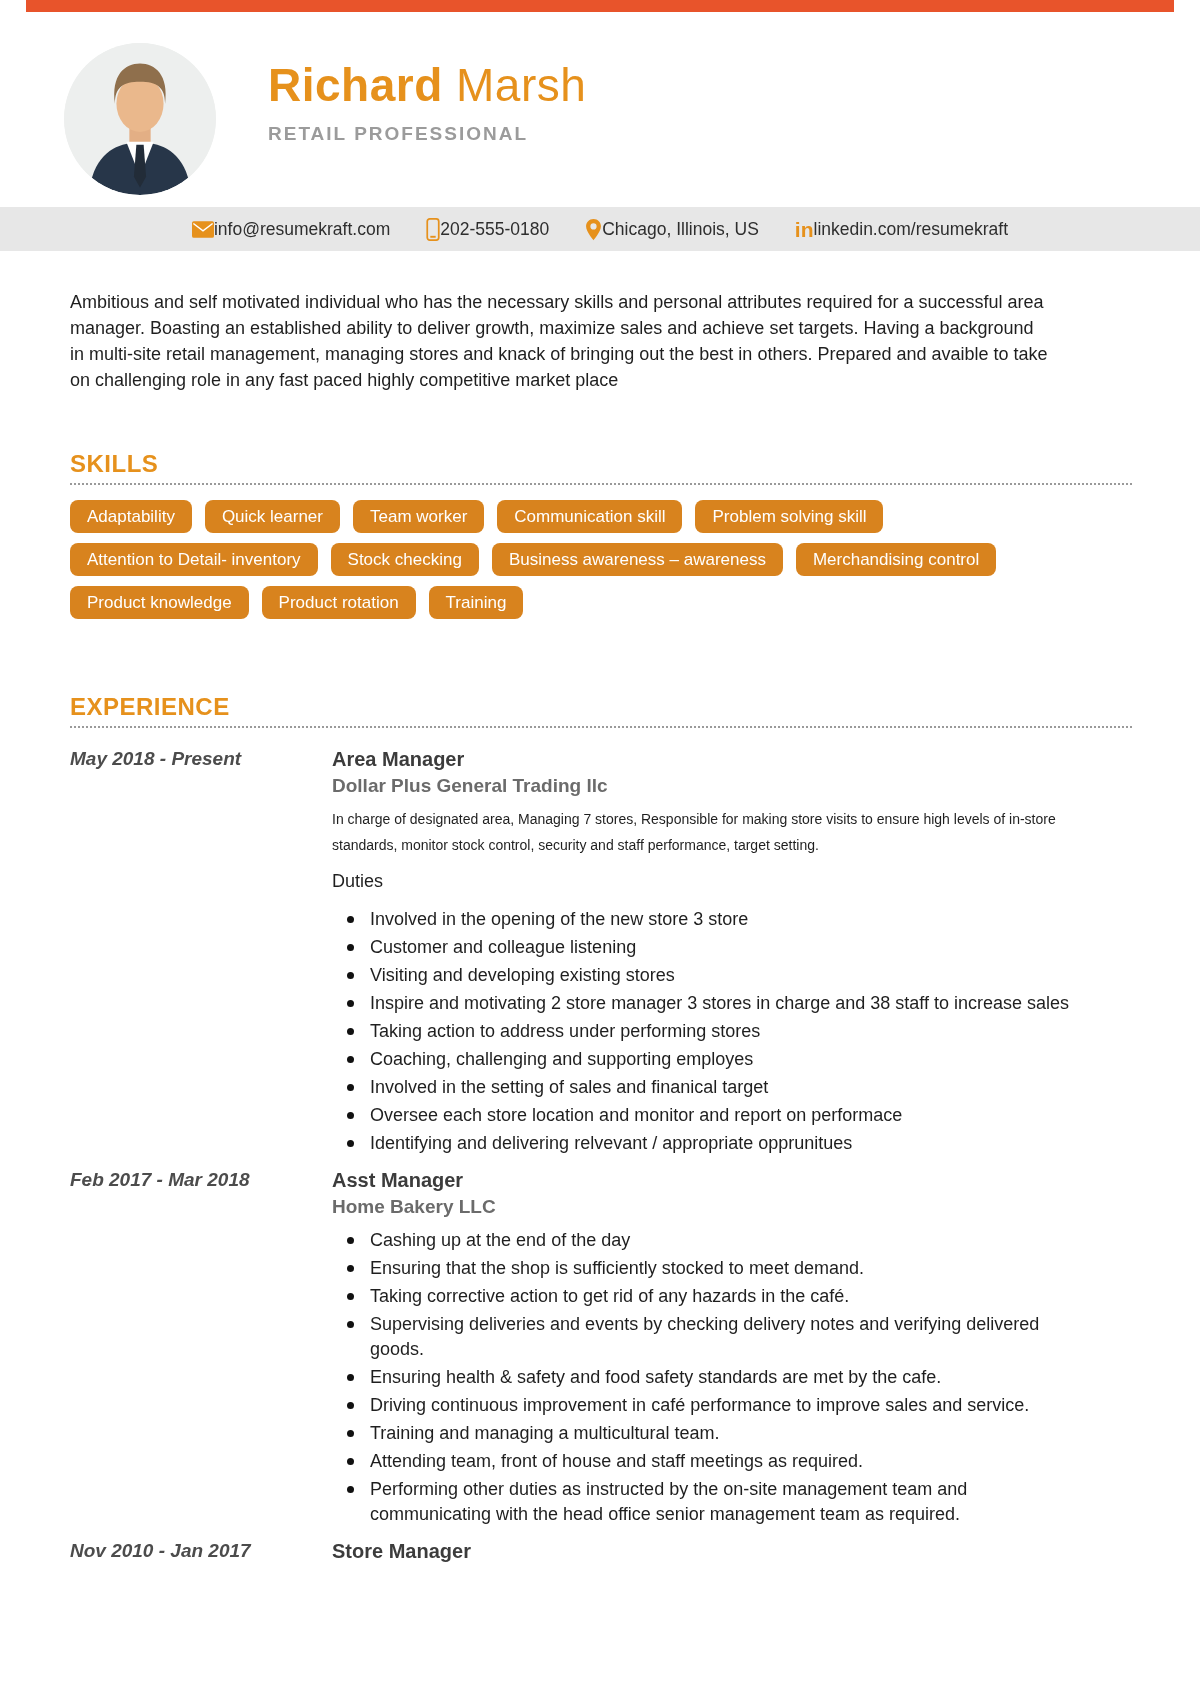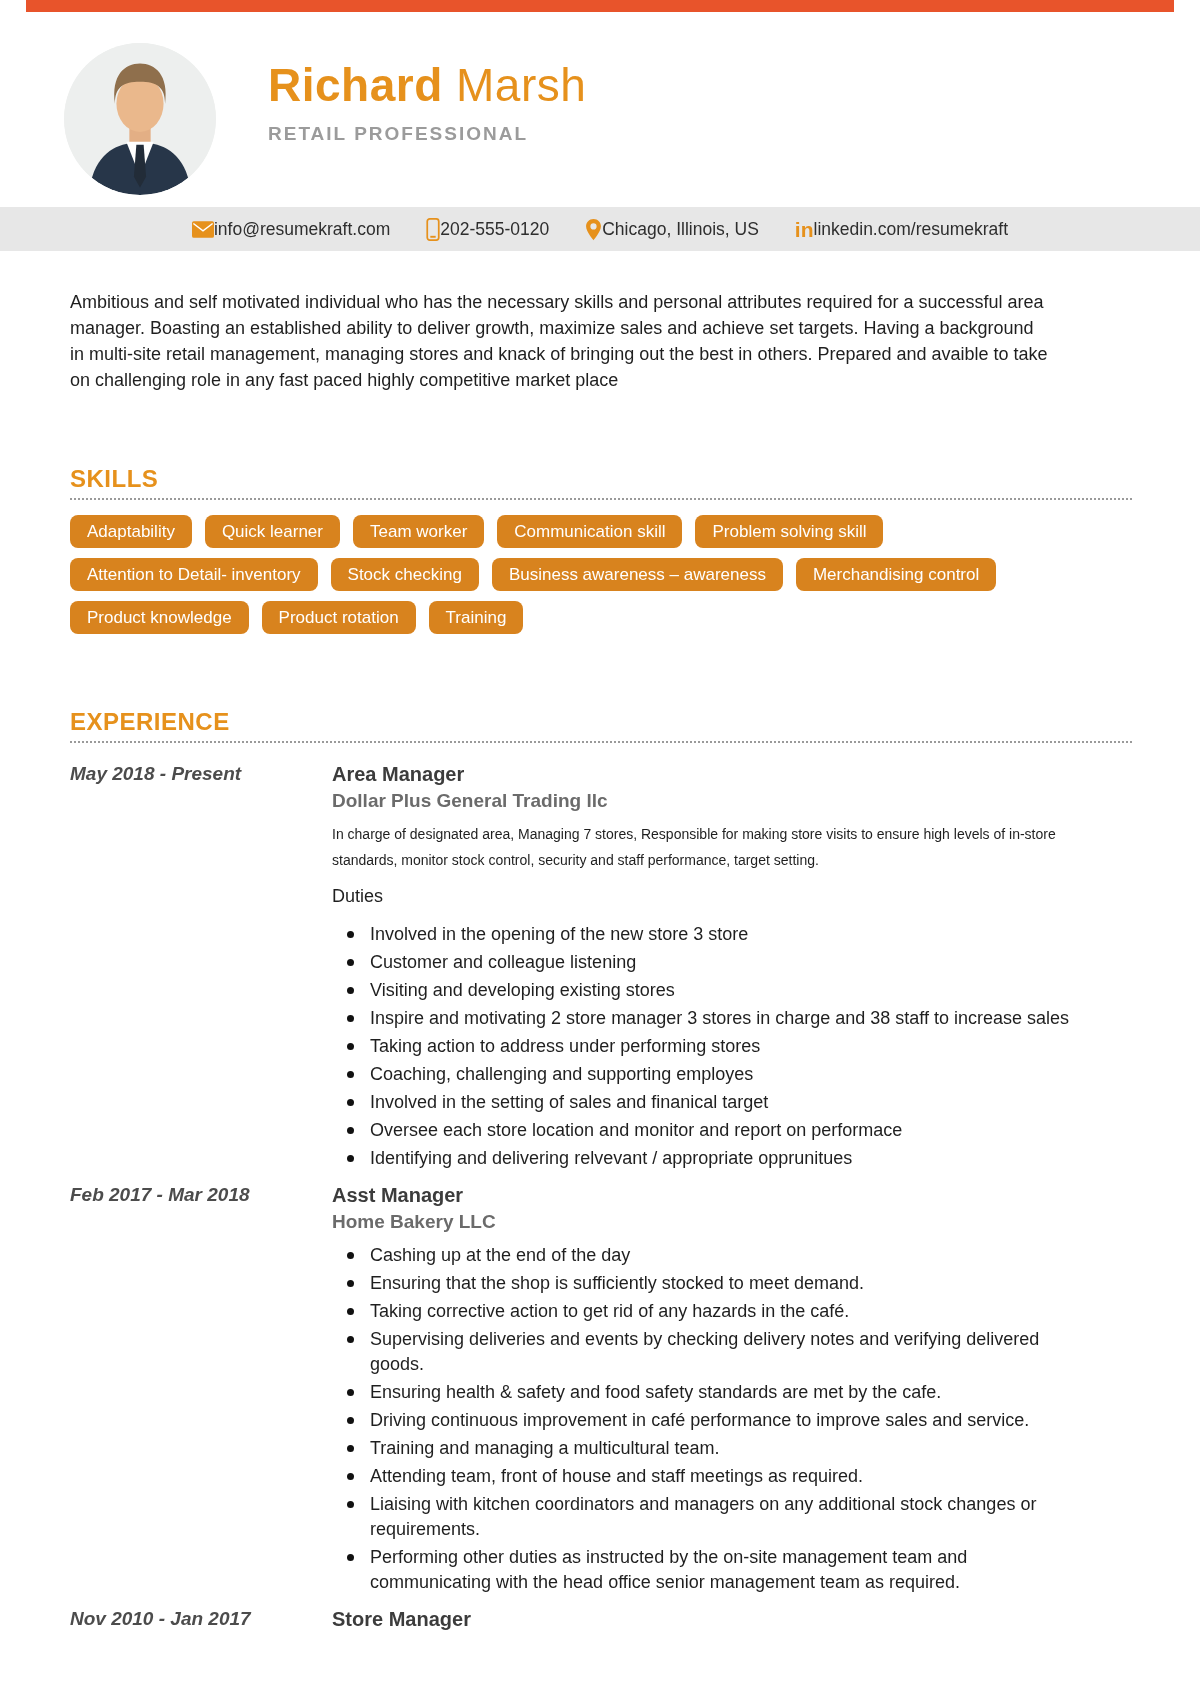--- a/index.html
+++ b/index.html
@@ -22,21 +22,21 @@
   .contact-item { display:flex; align-items:center; font-size:17.5px; color:#2e2e2e; }
   .contact-item svg { display:block; }
   .in-glyph { color:#e6911c; font-weight:bold; font-size:21px; line-height:1; }
 
   
   .summary { margin:38px 68px 0 70px; width:978px; font-size:18px; line-height:26px; color:#1f1f1f; }
 
   
   .section-head { margin:0 68px 0 70px; border-bottom:2px dotted #9a9a9a; padding-bottom:5px; }
   .section-title { font-size:24px; font-weight:bold; letter-spacing:0.5px; color:#e6911c; }
-  .skills .section-head { margin-top:72px; }
+  .skills .section-head { margin-top:57px; }
   .experience .section-head { margin-top:74px; }
 
   
   .pills { margin:15px 68px 0 70px; display:flex; flex-wrap:wrap; gap:10px 13px; }
   .pills + .pills { margin-top:10px; }
   .pill { background:#d8831e; color:#fff; font-size:17px; line-height:17px; padding:8px 17px; border-radius:8px; white-space:nowrap; }
 
   
   .job { display:flex; margin:18px 68px 0 70px; }
   .job + .job { margin-top:8px; }
@@ -92,21 +92,21 @@
         <rect width="24" height="18" rx="2" fill="#e6911c"></rect>
         <path d="M1.5 2.5 L12 10.5 L22.5 2.5" stroke="#fff" fill="none" stroke-width="1.6"></path>
       </svg>
       <span>info@resumekraft.com</span>
     </div>
     <div class="contact-item">
       <svg width="14" height="23" viewBox="0 0 14 24">
         <rect x="1" y="1" width="12" height="22" rx="2.6" fill="none" stroke="#e6911c" stroke-width="1.8"></rect>
         <rect x="4.2" y="18.6" width="5.6" height="2" fill="#e6911c"></rect>
       </svg>
-      <span>202-555-0120</span>
+      <span>202-555-0180</span>
     </div>
     <div class="contact-item">
       <svg width="17" height="23" viewBox="0 0 24 32">
         <path d="M12 1 C5.9 1 1.5 5.7 1.5 11.5 C1.5 19.5 12 31 12 31 C12 31 22.5 19.5 22.5 11.5 C22.5 5.7 18.1 1 12 1 Z M12 16 A4.4 4.4 0 1 1 12 7.2 A4.4 4.4 0 0 1 12 16 Z" fill="#e6911c"></path>
       </svg>
       <span>Chicago, Illinois, US</span>
     </div>
     <div class="contact-item">
       <span class="in-glyph">in</span>
       <span>linkedin.com/resumekraft</span>
@@ -177,21 +177,20 @@
         <ul class="bullets">
 
         <li>Cashing up at the end of the day</li>
             <li>Ensuring that the shop is sufficiently stocked to meet demand.</li>
             <li>Taking corrective action to get rid of any hazards in the café.</li>
             <li>Supervising deliveries and events by checking delivery notes and verifying delivered goods.</li>
             <li>Ensuring health &amp; safety and food safety standards are met by the cafe.</li>
             <li>Driving continuous improvement in café performance to improve sales and service.</li>
             <li>Training and managing a multicultural team.</li>
             <li>Attending team, front of house and staff meetings as required.</li>
-            <li>Liaising with kitchen coordinators and managers on any additional stock changes or requirements.</li>
             <li>Performing other duties as instructed by the on-site management team and communicating with the head office senior management team as required.</li>
           </ul>
       </div>
     </div>
 
     <div class="job">
       <div class="job-dates">Nov 2010 - Jan 2017</div>
       <div class="job-body">
         <div class="job-title">Store Manager</div>
       </div>

